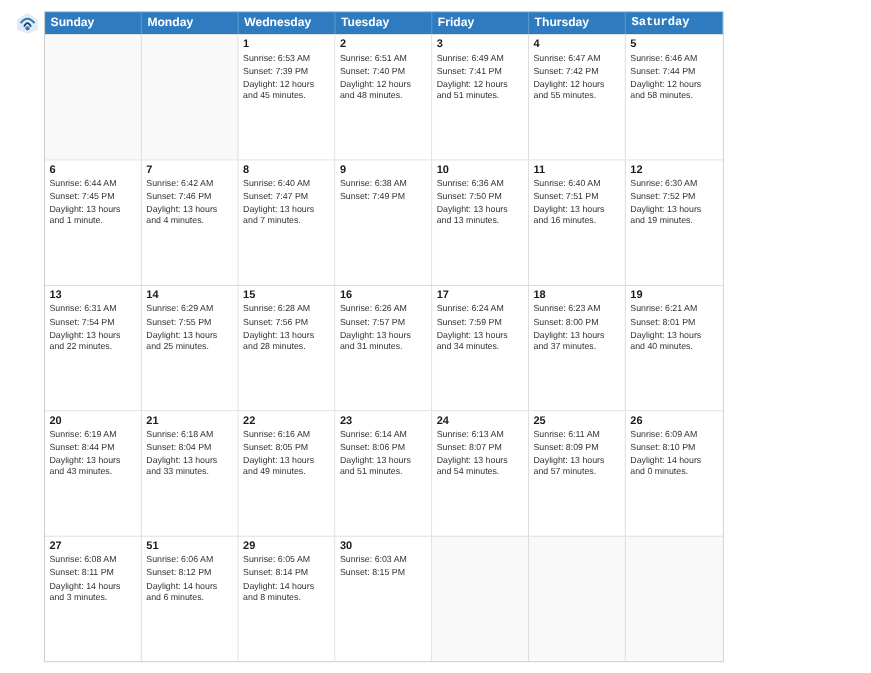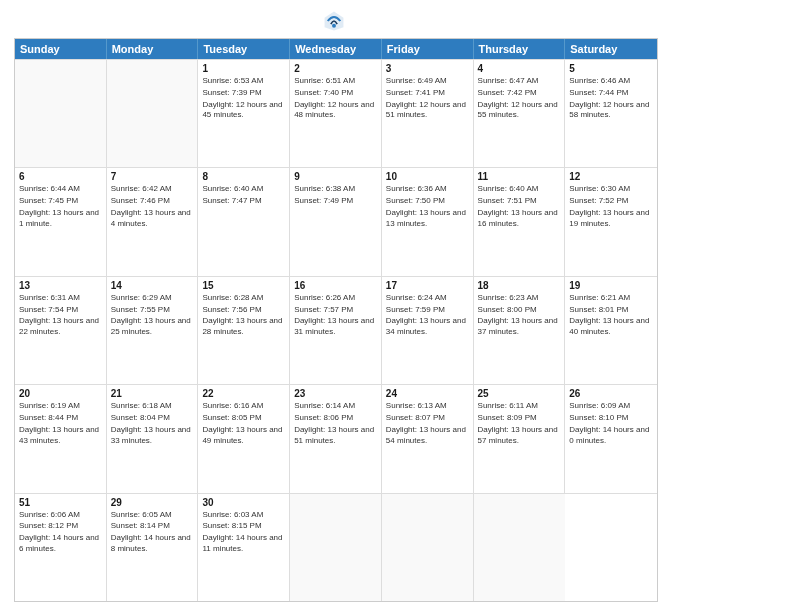--- a/index.html
+++ b/index.html
@@ -8,22 +8,20 @@
       height: 612px;
       font-family: Arial, sans-serif;
       background: #fff;
       overflow: hidden;
     }
     .page {
       width: 672px;
       height: 612px;
       padding: 10px 14px;
       display: flex;
-      flex-direction: column;
-      align-items: center;
     }
     .header {
       display: flex;
       justify-content: space-between;
       align-items: flex-start;
       margin-bottom: 6px;
     }
     .logo {
       display: flex;
       align-items: center;
@@ -66,21 +64,21 @@
       grid-template-columns: repeat(7, 1fr);
       background: #2e7cbf;
     }
     .cal-header-cell {
       color: #fff;
       font-size: 11px;
       font-weight: bold;
       padding: 4px 5px;
       border-right: 1px solid #5599cc;
     }
-    .cal-header-cell:last-child { border-right: none; }
+    .cal-header-cell:last-child { border-right: none; font-family: Liberation Mono, monospace; }
     .cal-body {
       flex: 1;
       display: flex;
       flex-direction: column;
     }
     .cal-row {
       display: grid;
       grid-template-columns: repeat(7, 1fr);
       flex: 1;
       border-top: 1px solid #ddd;
@@ -129,22 +127,22 @@
     <div class="title-block">
       <h1></h1>
       <h2></h2>
     </div>
   </div>
 
   <div class="calendar">
     <div class="cal-header">
     <div class="cal-header-cell">Sunday</div>
         <div class="cal-header-cell">Monday</div>
+        <div class="cal-header-cell">Wednesday</div>
         <div class="cal-header-cell">Tuesday</div>
-        <div class="cal-header-cell">Wednesday</div>
         <div class="cal-header-cell">Friday</div>
         <div class="cal-header-cell">Thursday</div>
         <div class="cal-header-cell">Saturday</div>
       </div>
     <div class="cal-body">
     <div class="cal-row">
           <div class="cal-cell empty"></div>
           <div class="cal-cell empty"></div>
           <div class="cal-cell">
             <div class="day-num">1</div>
@@ -187,20 +185,21 @@
           <div class="cal-cell">
             <div class="day-num">7</div>
             <div class="cell-line">Sunrise: 6:42 AM</div>
             <div class="cell-line">Sunset: 7:46 PM</div>
             <div class="cell-line">Daylight: 13 hours and 4 minutes.</div>
           </div>
           <div class="cal-cell">
             <div class="day-num">8</div>
             <div class="cell-line">Sunrise: 6:40 AM</div>
             <div class="cell-line">Sunset: 7:47 PM</div>
+            <div class="cell-line">Daylight: 13 hours and 7 minutes.</div>
           </div>
           <div class="cal-cell">
             <div class="day-num">9</div>
             <div class="cell-line">Sunrise: 6:38 AM</div>
             <div class="cell-line">Sunset: 7:49 PM</div>
           </div>
           <div class="cal-cell">
             <div class="day-num">10</div>
             <div class="cell-line">Sunrise: 6:36 AM</div>
             <div class="cell-line">Sunset: 7:50 PM</div>
@@ -302,36 +301,41 @@
           </div>
           <div class="cal-cell">
             <div class="day-num">26</div>
             <div class="cell-line">Sunrise: 6:09 AM</div>
             <div class="cell-line">Sunset: 8:10 PM</div>
             <div class="cell-line">Daylight: 14 hours and 0 minutes.</div>
           </div>
         </div>
         <div class="cal-row">
           <div class="cal-cell">
+            <div class="day-num">27</div>
+            <div class="cell-line">Sunrise: 6:08 AM</div>
+            <div class="cell-line">Sunset: 8:11 PM</div>
+            <div class="cell-line">Daylight: 14 hours and 3 minutes.</div>
+          </div>
+          <div class="cal-cell">
             <div class="day-num">51</div>
             <div class="cell-line">Sunrise: 6:06 AM</div>
             <div class="cell-line">Sunset: 8:12 PM</div>
             <div class="cell-line">Daylight: 14 hours and 6 minutes.</div>
           </div>
           <div class="cal-cell">
             <div class="day-num">29</div>
             <div class="cell-line">Sunrise: 6:05 AM</div>
             <div class="cell-line">Sunset: 8:14 PM</div>
             <div class="cell-line">Daylight: 14 hours and 8 minutes.</div>
           </div>
           <div class="cal-cell">
             <div class="day-num">30</div>
             <div class="cell-line">Sunrise: 6:03 AM</div>
             <div class="cell-line">Sunset: 8:15 PM</div>
-            <div class="cell-line">Daylight: 14 hours and 11 minutes.</div>
           </div>
           <div class="cal-cell empty"></div>
           <div class="cal-cell empty"></div>
           <div class="cal-cell empty"></div>
         </div>
       </div>
   </div>
 </div>
 
 </body></html>

